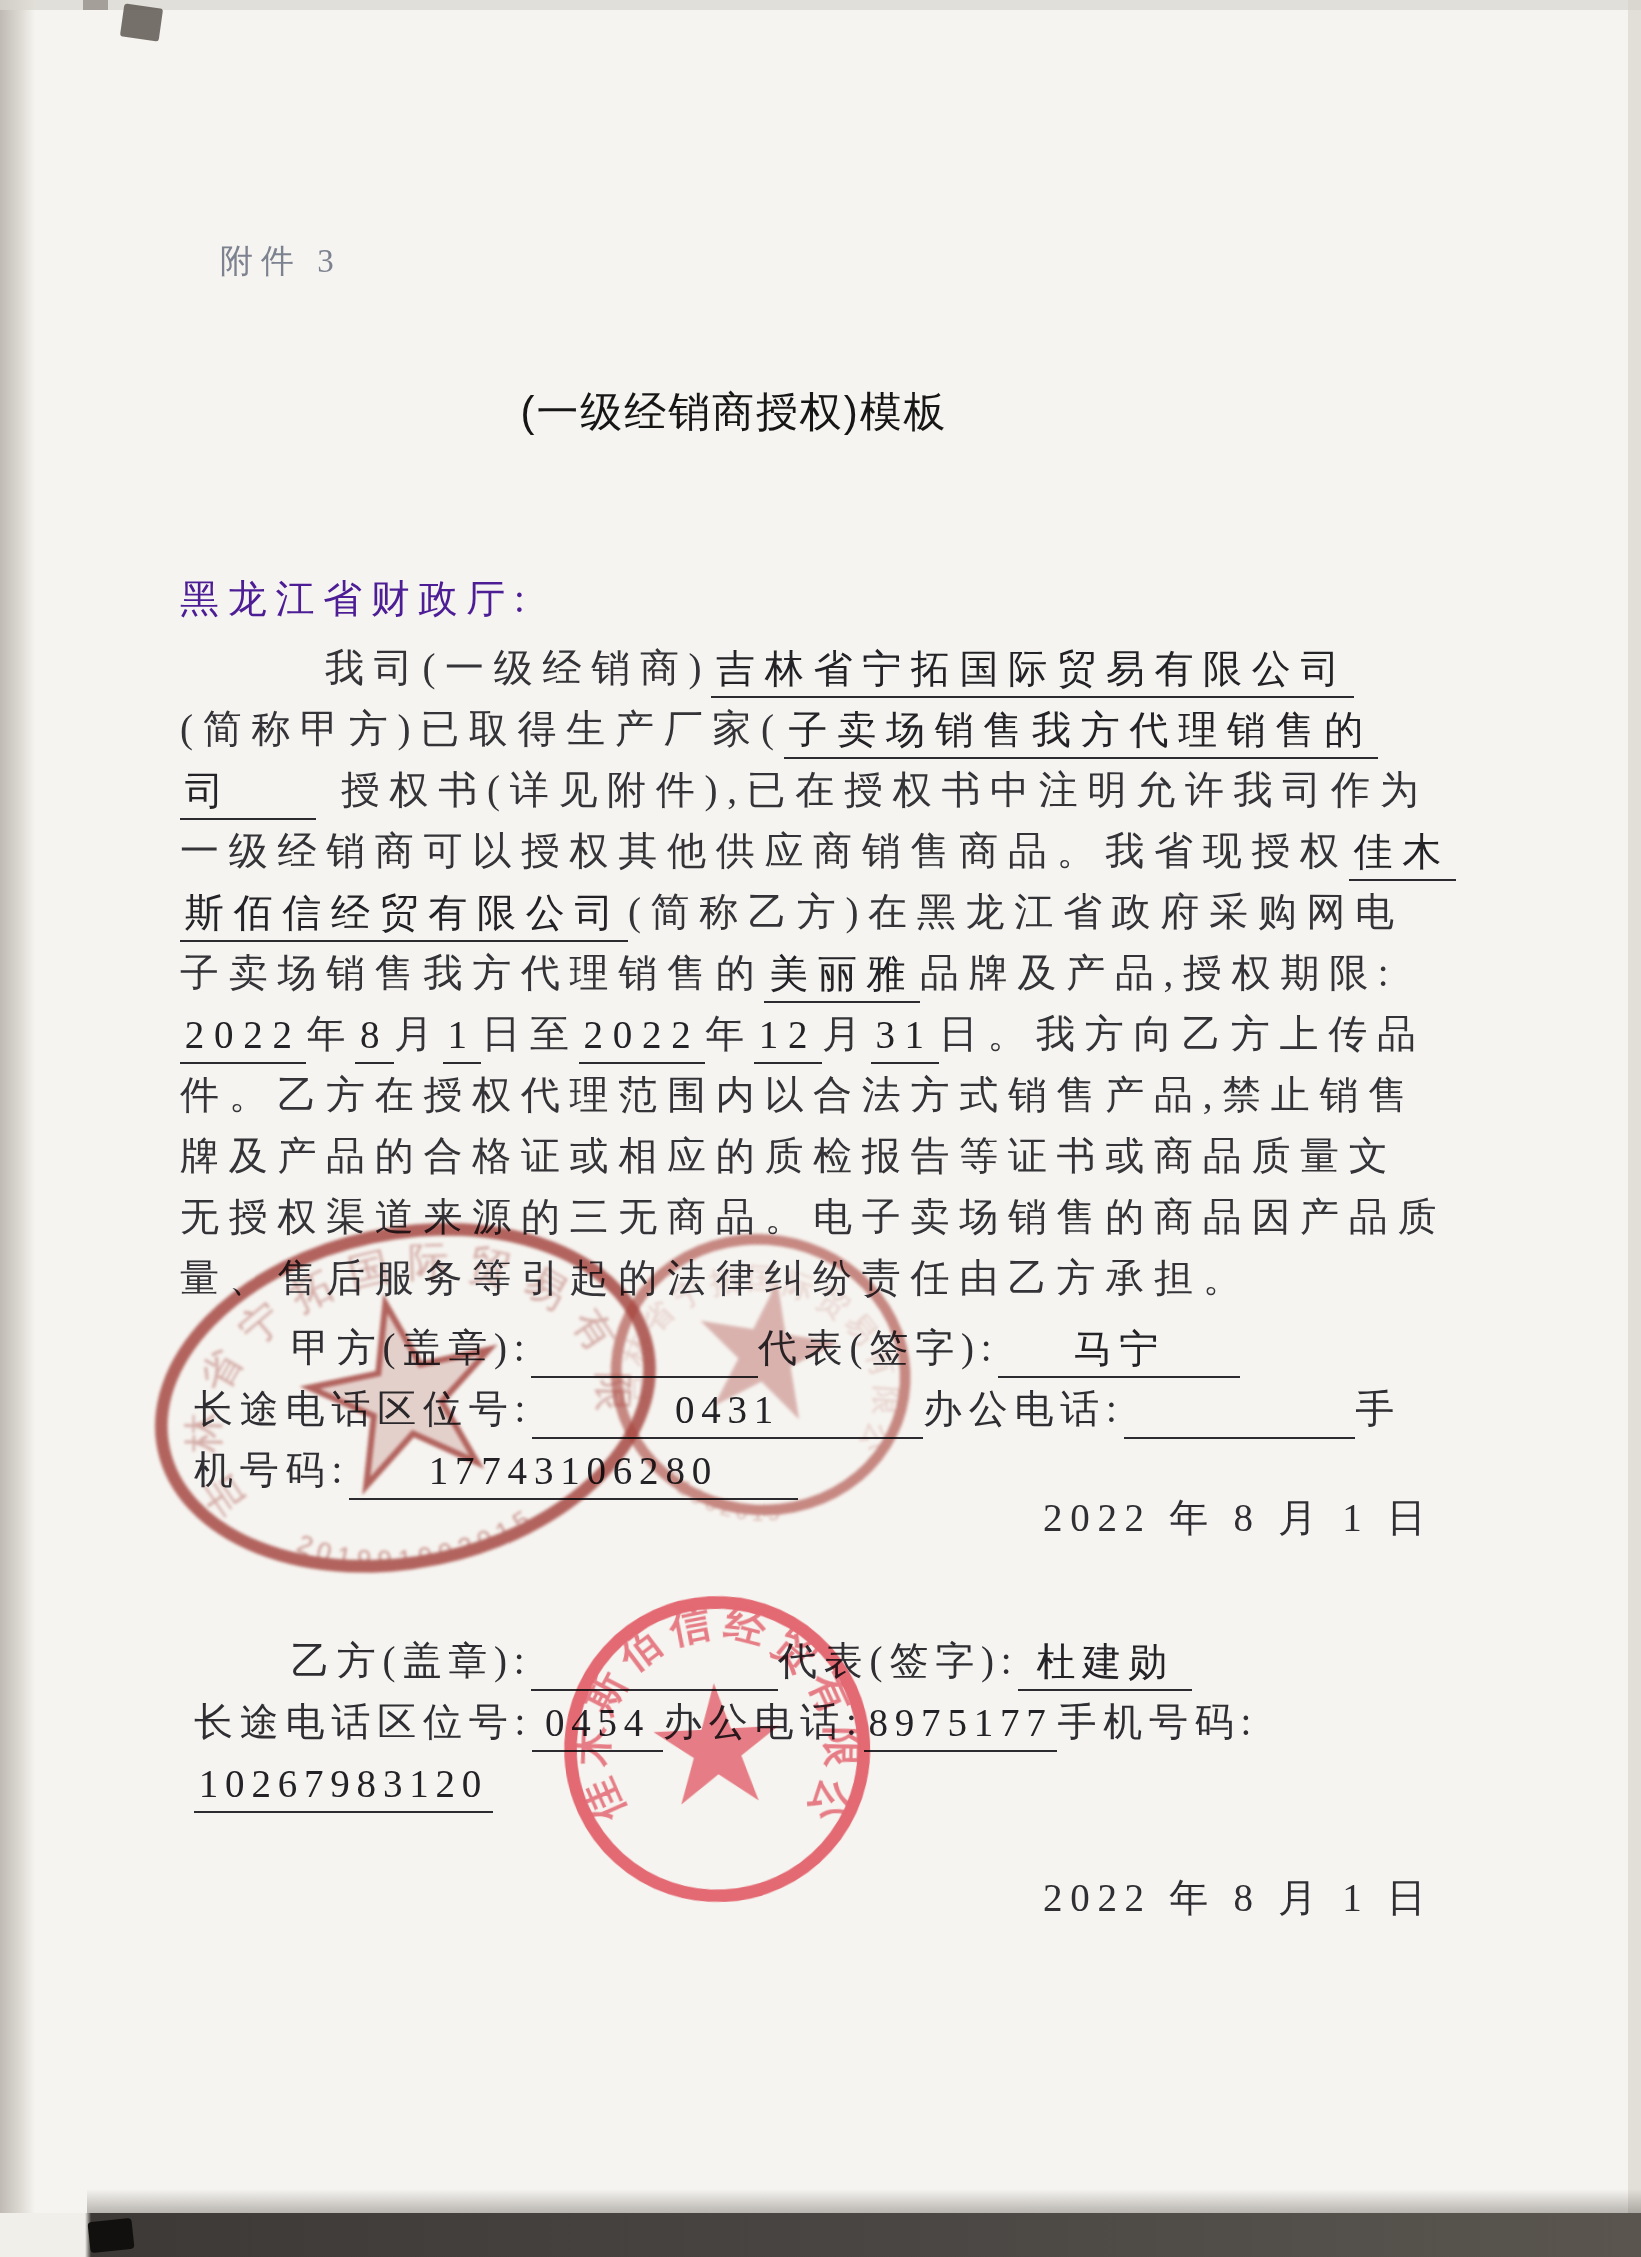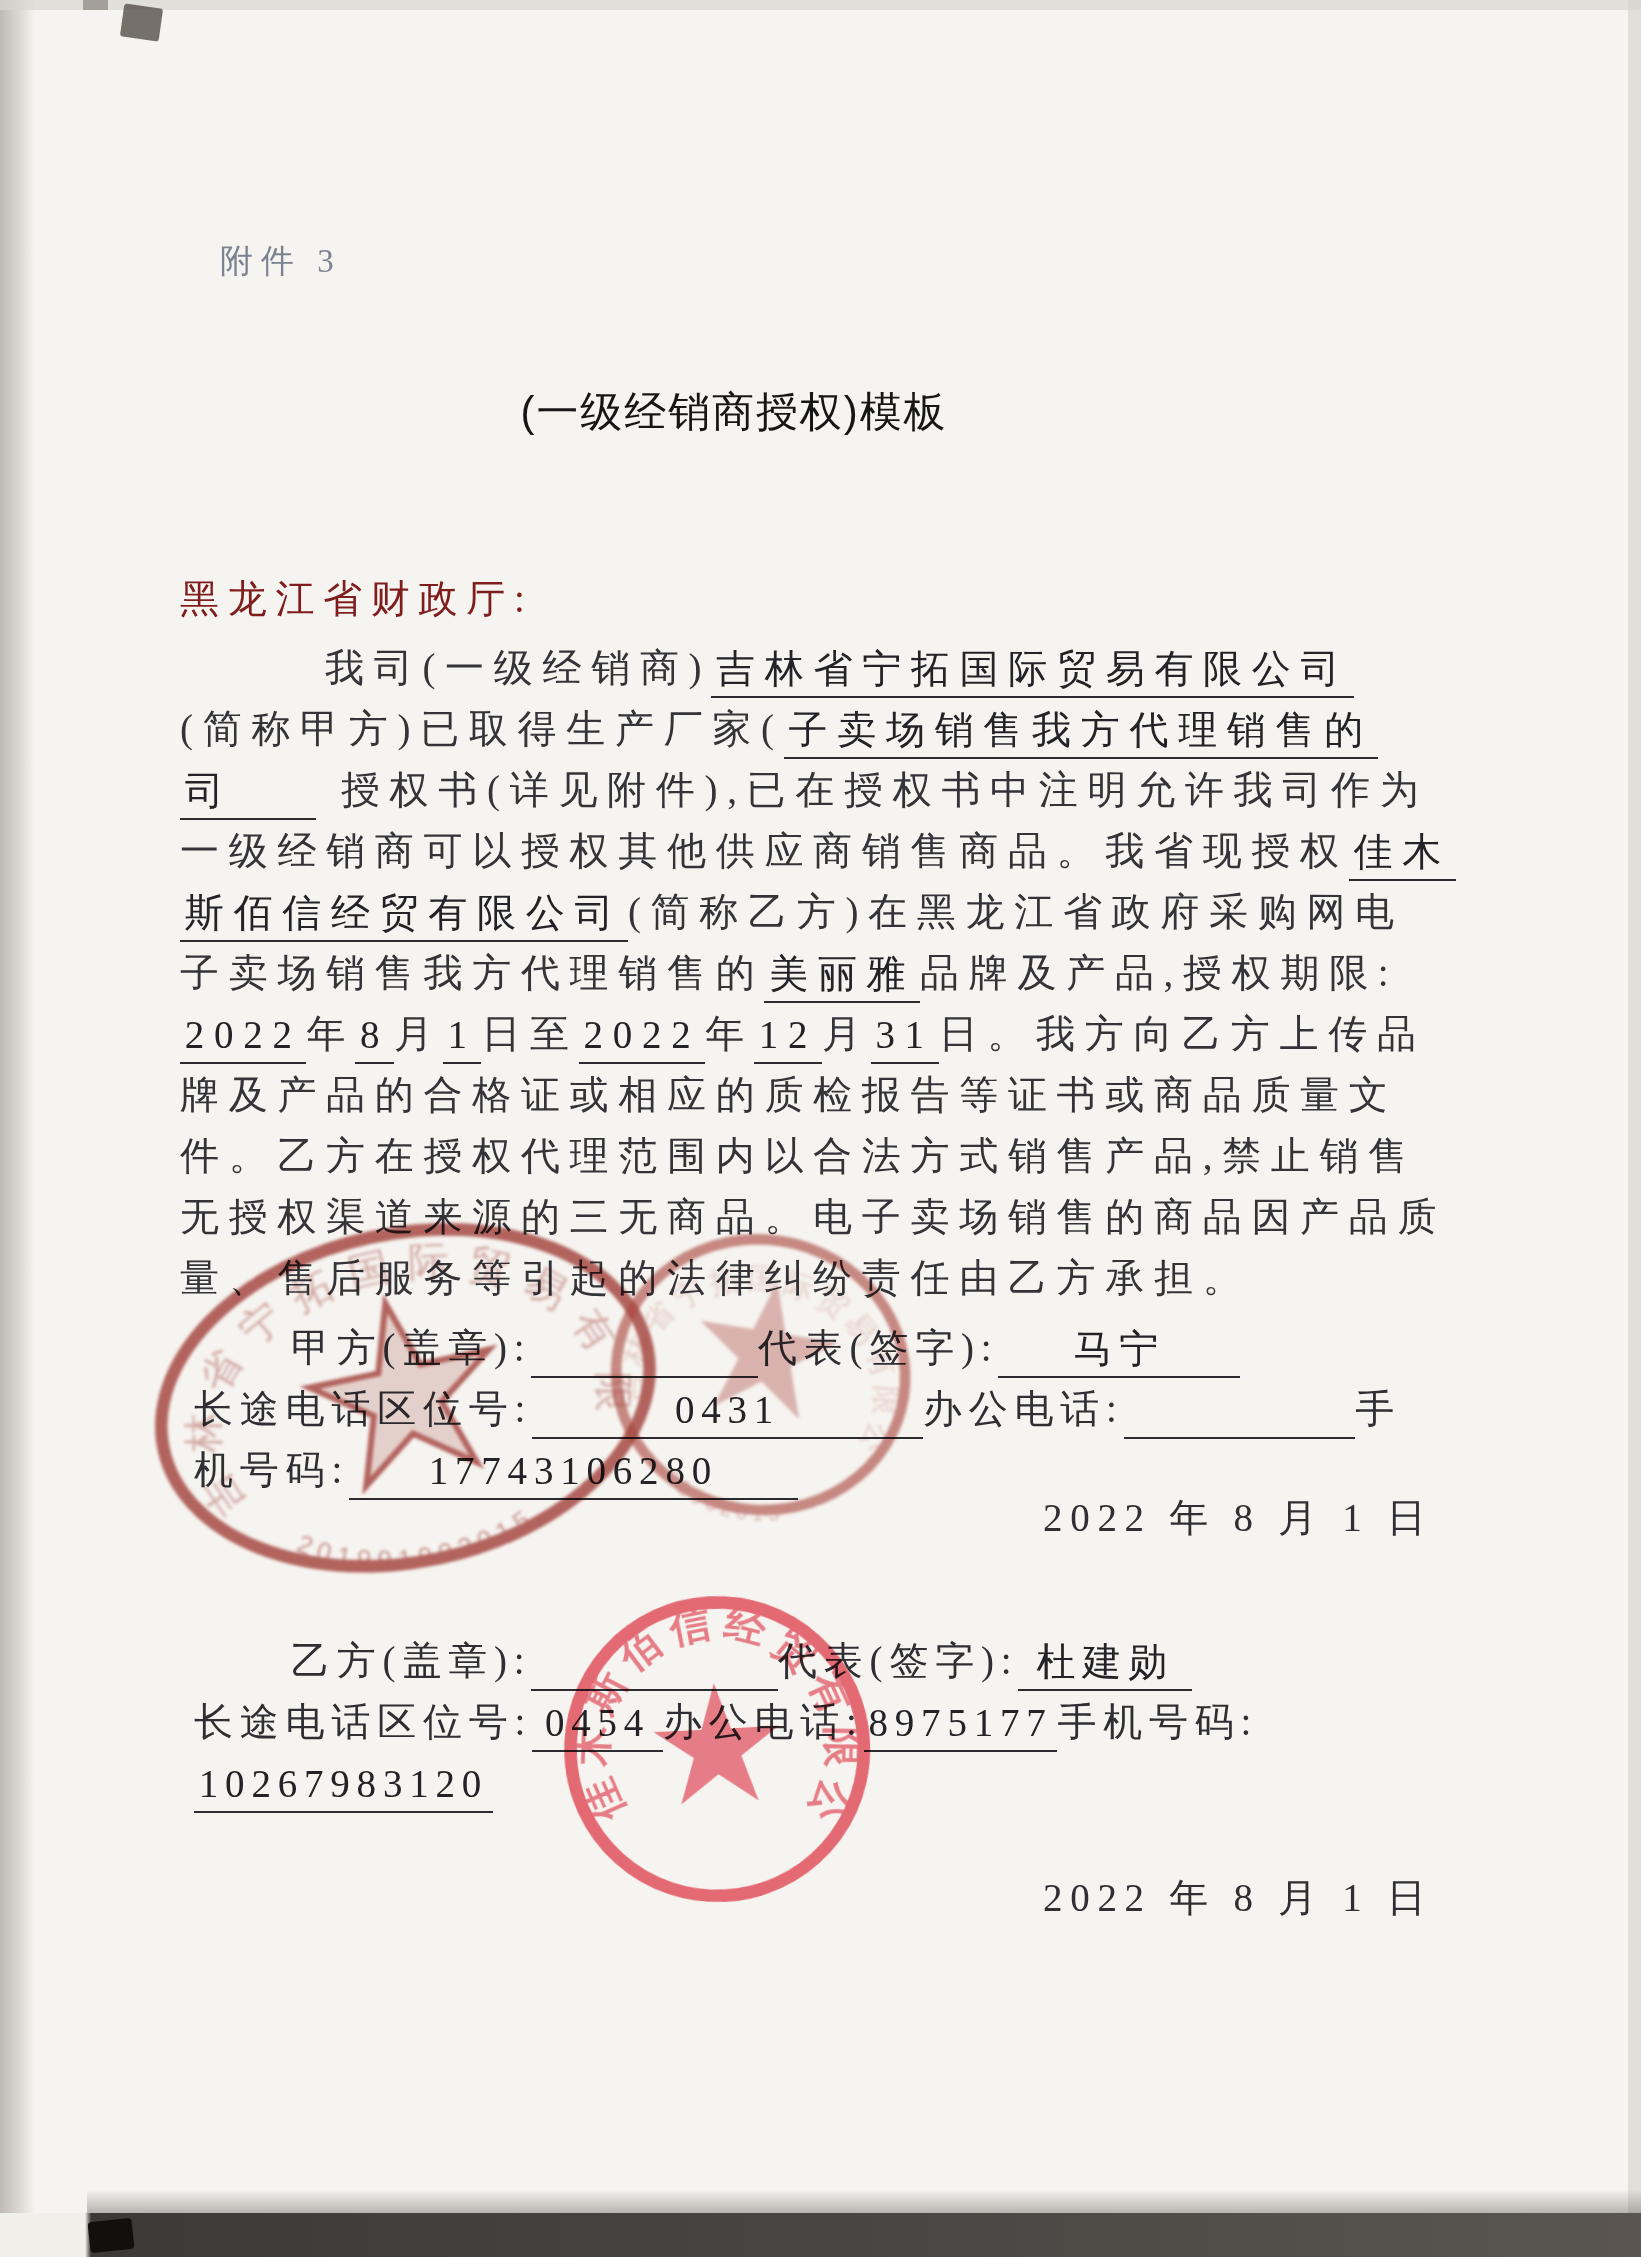--- a/index.html
+++ b/index.html
@@ -22,21 +22,21 @@
     opacity:.8;transform:rotate(8deg);border-radius:2.9px;}
   .corner-mark-2{position:absolute;left:83px;top:0;width:25px;height:9.7px;background:#8a857e;opacity:.7;}
   .bottom-blob{position:absolute;left:89px;bottom:5.8px;width:44px;height:31px;background:#12100e;
     transform:rotate(-6deg);border-radius:3.9px;}
   
   .attachment{position:absolute;left:220px;top:239px;font-size:33px;letter-spacing:7.7px;color:#7d8290;}
   .title-wrap{position:absolute;left:0;top:367px;width:1468px;text-align:center;
     font-family:"Liberation Sans","DejaVu Sans",sans-serif;color:#161616;}
   .title-1{font-size:43px;font-weight:700;letter-spacing:1.9px;}
   .title-2{font-size:42px;font-weight:400;letter-spacing:1.9px;margin-top:17.4px;}
-  .salutation{position:absolute;left:180px;top:572px;font-size:39px;letter-spacing:8.7px;color:#7f1d1d;}
+  .salutation{position:absolute;left:180px;top:572px;font-size:39px;letter-spacing:8.7px;color:#4c1d95;}
   .bodytext{position:absolute;left:180px;top:637px;width:1313px;}
   .bodytext .tline{height:61px;line-height:61px;font-size:39px;letter-spacing:9.7px;white-space:nowrap;color:#333338;}
   .partyblock{position:absolute;left:180px;width:1352px;}
   .partyblock .tline{height:61px;line-height:61px;font-size:39px;letter-spacing:6.8px;white-space:nowrap;color:#2e2e33;margin-left:14px;}
   .useg{display:inline-block;border-bottom:2.9px solid #2c2c30;line-height:55px;height:55px;
     vertical-align:bottom;padding:0 4.8px;color:#232327;}
   .seg{display:inline-block;}
   .dateline{position:absolute;left:1043px;font-size:39px;letter-spacing:7.7px;color:#2e2e33;}
   #date-a{top:1491px;}
   #date-b{top:1871px;}
@@ -64,22 +64,22 @@
   <div class="salutation">黑龙江省财政厅:</div>
 
   <div class="bodytext">
       <div class="tline" style="padding-left: 145px;"><span class="seg">我司(一级经销商)</span><span class="useg">吉林省宁拓国际贸易有限公司</span></div>
       <div class="tline"><span class="seg">(简称甲方)已取得生产厂家(</span><span class="useg">子卖场销售我方代理销售的</span></div>
       <div class="tline"><span class="useg">司</span><span class="useg" style="min-width: 68px;"></span><span class="seg" style="min-width: 25px;"></span><span class="seg">授权书(详见附件),已在授权书中注明允许我司作为</span></div>
       <div class="tline"><span class="seg">一级经销商可以授权其他供应商销售商品。我省现授权</span><span class="useg">佳木</span></div>
       <div class="tline"><span class="useg">斯佰信经贸有限公司</span><span class="seg">(简称乙方)在黑龙江省政府采购网电</span></div>
       <div class="tline"><span class="seg">子卖场销售我方代理销售的</span><span class="useg">美丽雅</span><span class="seg">品牌及产品,授权期限:</span></div>
       <div class="tline"><span class="useg">2022</span><span class="seg"> 年 </span><span class="useg">8</span><span class="seg"> 月 </span><span class="useg">1</span><span class="seg"> 日至 </span><span class="useg">2022</span><span class="seg"> 年 </span><span class="useg">12</span><span class="seg"> 月 </span><span class="useg">31</span><span class="seg"> 日。我方向乙方上传品</span></div>
+      <div class="tline"><span class="seg">件。乙方在授权代理范围内以合法方式销售产品,禁止销售</span></div>
       <div class="tline"><span class="seg">牌及产品的合格证或相应的质检报告等证书或商品质量文</span></div>
-      <div class="tline"><span class="seg">件。乙方在授权代理范围内以合法方式销售产品,禁止销售</span></div>
       <div class="tline"><span class="seg">无授权渠道来源的三无商品。电子卖场销售的商品因产品质</span></div>
       <div class="tline"><span class="seg">量、售后服务等引起的法律纠纷责任由乙方承担。</span></div>
     </div>
 
   <div class="partyblock" style="top:1317px;">
       <div class="tline" style="padding-left: 97px;"><span class="seg">甲方(盖章):</span><span class="useg" style="min-width: 217px;"></span><span class="seg">代表(签字):</span><span class="useg" style="min-width: 232px; text-align: center;">马宁</span></div>
       <div class="tline"><span class="seg">长途电话区位号:</span><span class="useg" style="min-width: 381px; text-align: center;">0431</span><span class="seg">办公电话:</span><span class="useg" style="min-width: 222px;"></span><span class="seg">手</span></div>
       <div class="tline"><span class="seg">机号码:</span><span class="useg" style="min-width: 439px; text-align: center;">17743106280</span></div>
     </div>
   <div class="dateline" id="date-a">2022 年 8 月 1 日</div>

